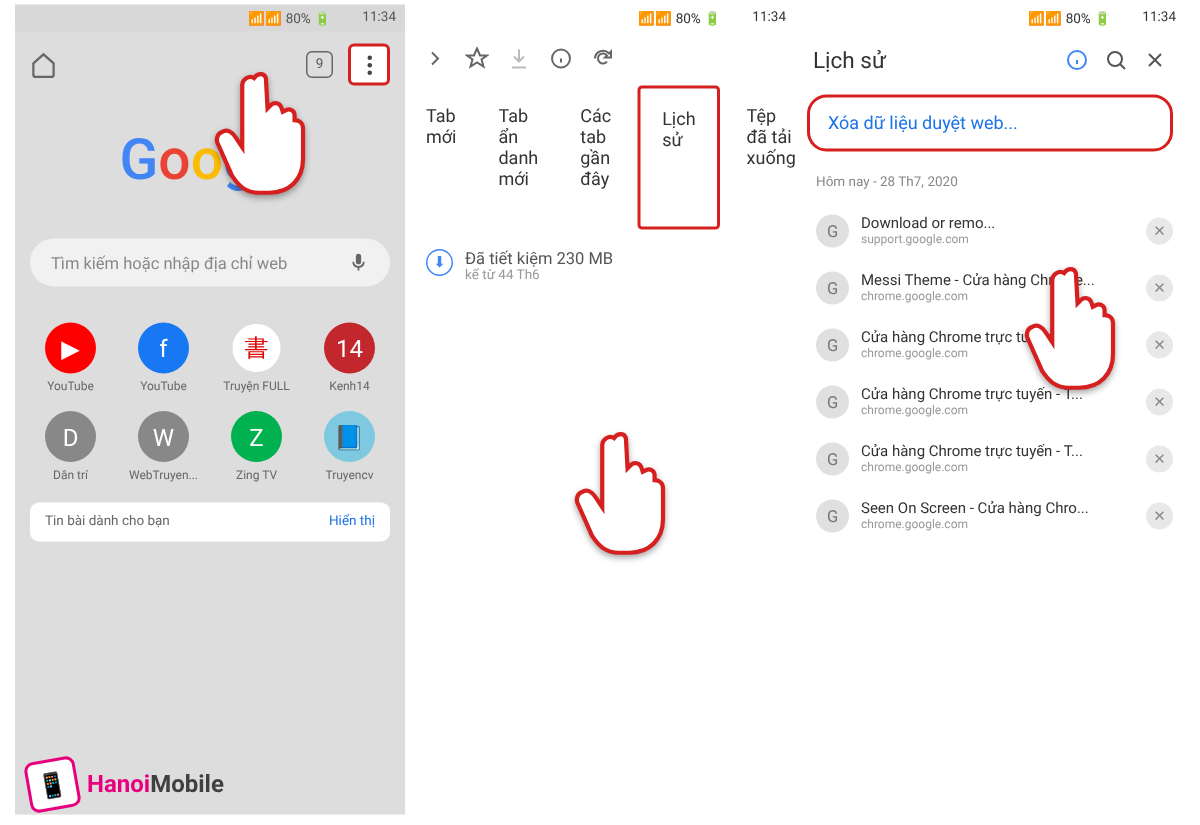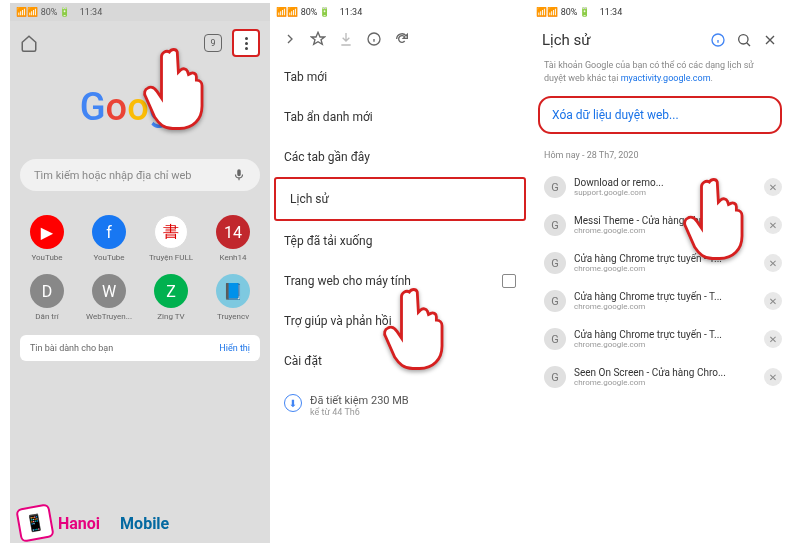--- a/index.html
+++ b/index.html
@@ -1,20 +1,20 @@
 <!DOCTYPE html>
 <html><head>
 <meta charset="utf-8">
 <style>
 * { margin: 0; padding: 0; box-sizing: border-box; font-family: -apple-system, Roboto, sans-serif; }
 body { width: 800px; height: 550px; background: #fff; position: relative; overflow: hidden; }
 .canvas { position: absolute; left: 10px; top: 3px; width: 780px; height: 540px; display: flex; background: #f5f5f5; }
 .panel { flex: 1; background: #ddd; position: relative; overflow: hidden; }
 .p2, .p3 { background: #fff; }
-.status-bar { height: 18px; background: rgba(0,0,0,0.02); display: flex; align-items: center; padding: 0 6px; font-size: 9px; color: #555; gap: 9px; }
+.status-bar { height: 18px; background: rgba(0,0,0,0.02); display: flex; justify-content: flex-end; align-items: center; padding: 0 6px; font-size: 9px; color: #555; gap: 21px; }
 .p2 .status-bar, .p3 .status-bar { color: #333; background: #fff; }
 
 
 .p1-top { display: flex; align-items: center; justify-content: space-between; padding: 8px 10px; }
 .p1-hicon { width: 18px; height: 18px; color: #666; }
 .p1-right { display: flex; align-items: center; gap: 10px; }
 .tab-count { width: 18px; height: 18px; border: 1.5px solid #666; border-radius: 4px; font-size: 9px; display:flex; align-items:center; justify-content:center; color:#555;}
 .menu-btn { width: 28px; height: 28px; border: 2.5px solid #d62020; border-radius: 4px; display: flex; align-items: center; justify-content: center; background: #fff; }
 .dots { display:flex; flex-direction:column; gap:2px;}
 .dots span{width:3px;height:3px;background:#444;border-radius:50%;}
@@ -25,21 +25,21 @@
 .grid { display: grid; grid-template-columns: repeat(4, 1fr); padding: 0 8px; gap: 4px; }
 .tile { display: flex; flex-direction: column; align-items: center; font-size: 8px; color: #666; padding: 4px 0; }
 .tcirc { width: 34px; height: 34px; border-radius: 50%; background: #f0f0f0; margin-bottom: 4px; display:flex; align-items:center; justify-content:center; font-size:16px; }
 .ty{background:#ff0000;color:#fff;}.tf{background:#1877f2;color:#fff;}.tt{background:#fff;border:1px solid #ddd;color:#d00;}.tk{background:#c1272d;color:#fff;}.td{background:#888;color:#fff;}.tw{background:#888;color:#fff;}.tz{background:#00b14f;color:#fff;}.tc{background:#7ec9e0;}
 .news { margin: 10px; padding: 8px 10px; background: #fff; border-radius: 6px; display: flex; justify-content: space-between; font-size: 9px; color: #666; }
 .news .act { color: #1a73e8; }
 
 
 .p2-top { display:flex; align-items:center; gap:12px; padding:10px 12px; color:#666; }
 .p2-top svg{width:16px;height:16px;}
-.menu-list{display:flex;flex-direction:column;}
+.menu-list{display:flex;flex-direction:row;}
 .mi{padding:13px 14px;font-size:12px;color:#333;border-bottom:0;}
 .mi.hl{background:#fff;border:2.5px solid #d62020;border-radius:3px;margin:0 4px;}
 .mi.wbox{display:flex;justify-content:space-between;align-items:center;}
 .mi .box{width:14px;height:14px;border:1.5px solid #888;border-radius:2px;}
 .saved{display:flex;gap:8px;padding:13px 14px;font-size:11px;color:#555;}
 .saved .sub{font-size:9px;color:#999;}
 .dlico{width:18px;height:18px;border:1.5px solid #4285F4;border-radius:50%;display:flex;align-items:center;justify-content:center;color:#4285F4;font-size:10px;}
 
 
 .p3-top{display:flex;align-items:center;gap:10px;padding:10px 12px;font-size:15px;color:#333;}
@@ -57,21 +57,21 @@
 .hdel{width:18px;height:18px;border-radius:50%;background:#e8e8e8;display:flex;align-items:center;justify-content:center;font-size:10px;color:#888;flex:none;}
 
 
 .hand { position: absolute; width: 70px; height: 90px; z-index: 10; pointer-events: none; }
 .hand svg { width: 100%; height: 100%; filter: drop-shadow(0 2px 2px rgba(0,0,0,0.35)); }
 
 
 .wm { position:absolute; left:18px; bottom:10px; display:flex; align-items:center; gap:6px; z-index:20; }
 .wm .icn{width:34px;height:34px;background:#fff;border:2px solid #e6007e;border-radius:6px;transform:rotate(-10deg);display:flex;align-items:center;justify-content:center;font-size:16px;}
 .wm .txt{font-family:cursive;font-size:16px;font-weight:700;}
-.wm .h{color:#e6007e;}.wm .m{color:#0369a1;padding-left:20px;}
+.wm .h{color:#e6007e;}.wm .m{color:#404040;}
 </style>
 </head>
 <body>
 
 <div class="canvas">
 
   <div class="panel p1">
     <div class="status-bar">
       <span>📶📶 80% 🔋</span>
       <span>11:34</span>
@@ -227,23 +227,20 @@
           <path d="M12 8h.01M12 12v4"></path>
         </svg>
       <svg viewBox="0 0 24 24" fill="none" stroke="#555" stroke-width="2">
           <circle cx="11" cy="11" r="7"></circle>
           <path d="M21 21l-5-5"></path>
         </svg>
       <svg viewBox="0 0 24 24" fill="none" stroke="#555" stroke-width="2">
           <path d="M6 6l12 12M18 6L6 18"></path>
         </svg>
     </div>
-    <div class="p3-desc">
-      <span>Tài khoản Google của bạn có thể có các dạng lịch sử duyệt web khác tại </span><span class="lnk">myactivity.google.com</span>.
-    </div>
     <div class="clear">
       <span>Xóa dữ liệu duyệt web...</span>
     </div>
     <div class="day">Hôm nay - 28 Th7, 2020</div>
     <div id="hist3">
         <div class="hrow">
        <div class="hfav">G</div>
        <div class="hcol">
          <div class="htitle">Download or remo...</div>
          <div class="hdom">support.google.com</div>

